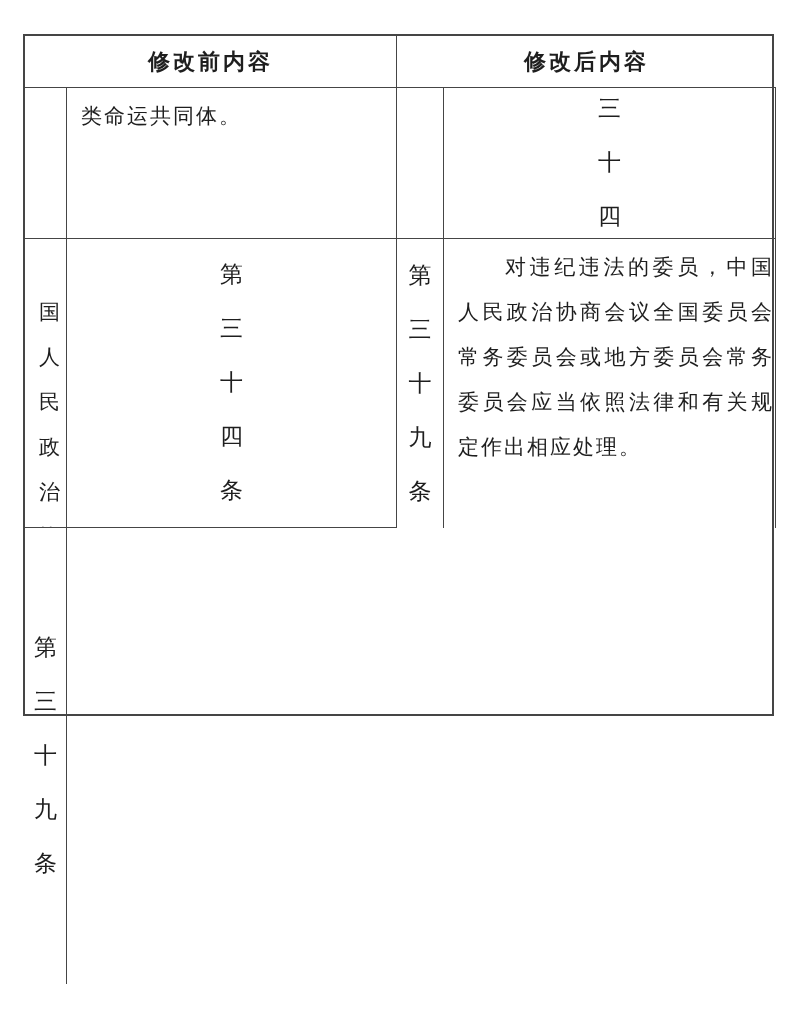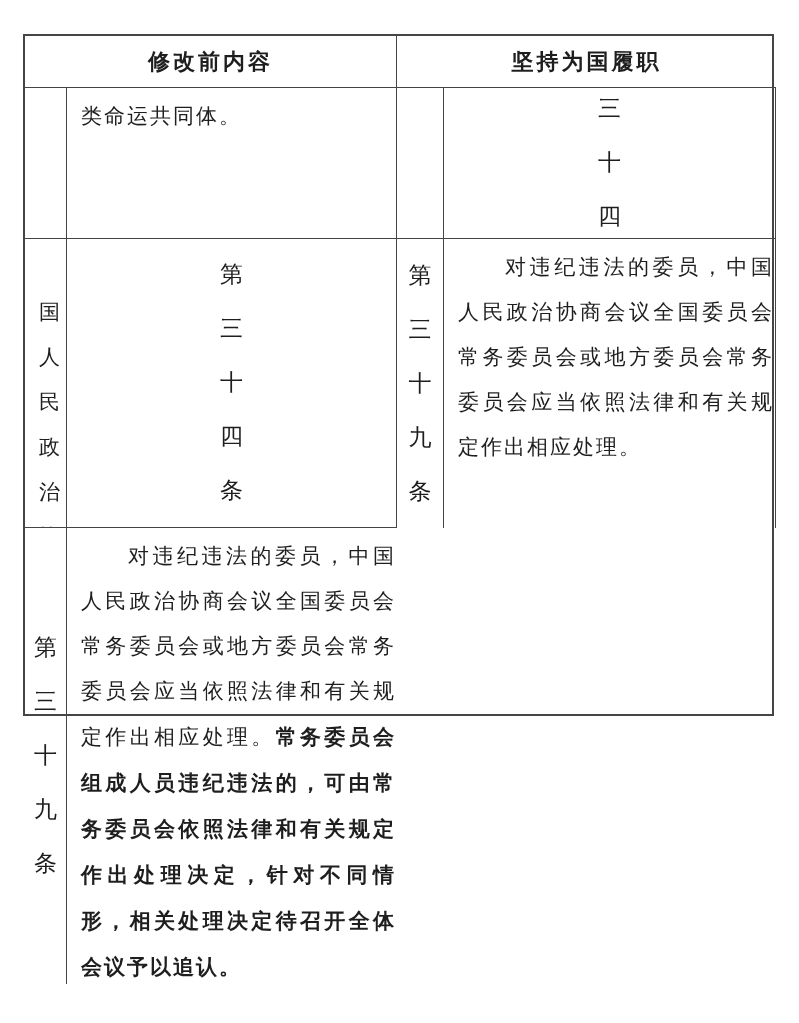--- a/index.html
+++ b/index.html
@@ -59,21 +59,21 @@
     font-family:"Liberation Sans","DejaVu Sans",sans-serif;
   }
 </style>
 </head>
 <body>
 
 <div class="page">
   <div class="cmp-table">
 
     <div class="cell header">修改前内容</div>
-    <div class="cell header no-r">坚持为国履职</div>
+    <div class="cell header no-r">修改后内容</div>
 
     <div class="cell article"></div>
     <div class="cell content">
       <p class="para"><span class="seg">类命运共同体。</span></p>
     </div>
     <div class="cell article"></div>
 
     <div class="cell article">
         <div class="vchar">第</div>
         <div class="vchar">三</div>
@@ -102,18 +102,15 @@
     <div class="cell content no-b">
       <p class="para indent"><span class="seg">对违纪违法的委员，中国人民政治协商会议全国委员会常务委员会或地方委员会常务委员会应当依照法律和有关规定作出相应处理。</span></p>
     </div>
     <div class="cell article no-b">
         <div class="vchar">第</div>
         <div class="vchar">三</div>
         <div class="vchar">十</div>
         <div class="vchar">九</div>
         <div class="vchar">条</div>
       </div>
-    <div class="cell content no-b no-r">
-      <p class="para indent"><span class="seg">对违纪违法的委员，中国人民政治协商会议全国委员会常务委员会或地方委员会常务委员会应当依照法律和有关规定作出相应处理。</span><span class="seg bold">常务委员会组成人员违纪违法的，可由常务委员会依照法律和有关规定作出处理决定，针对不同情形，相关处理决定待召开全体会议予以追认。</span></p>
-    </div>
 
   </div>
 </div>
 
 </body></html>

